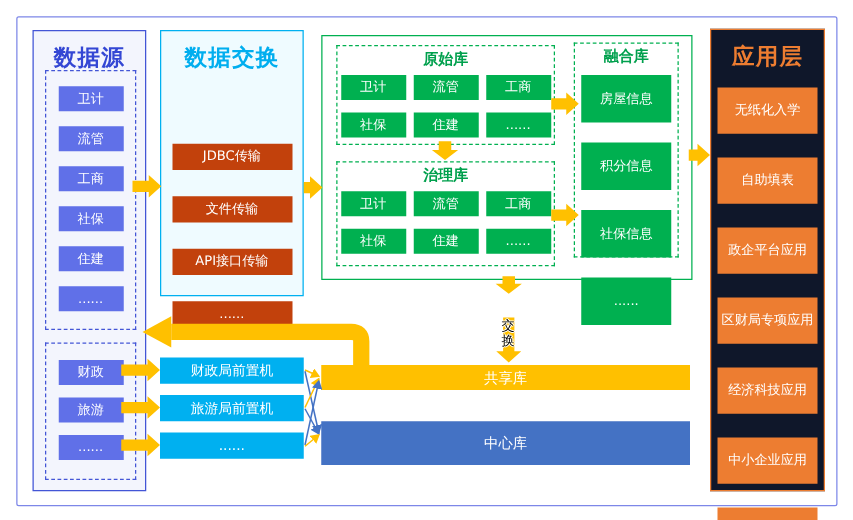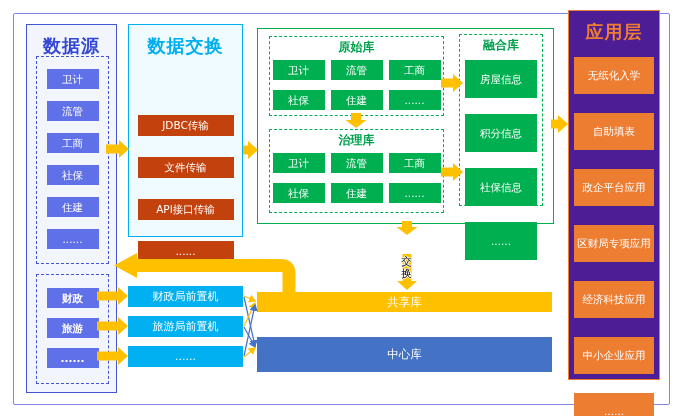--- a/index.html
+++ b/index.html
@@ -9,38 +9,38 @@
   .outer-frame{left:13px;top:13px;width:657px;height:392px;border:1.5px solid #7d87e8;border-radius:2px;}
 
   
   .panel-title{text-align:center;font-weight:bold;font-size:18px;letter-spacing:1px;}
   .src-panel{left:26px;top:24px;width:91px;height:369px;border:1.3px solid #4355d6;background:#f3f5fd;}
   .src-panel .panel-title{color:#3447d4;margin-top:9px;}
   .src-dash{border:1px dashed #4355d6;}
   .src-dash-a{left:9px;top:31px;width:73px;height:208px;padding-top:12px;}
   .src-dash-b{left:9px;top:249px;width:73px;height:110px;padding-top:13px;}
   .dash-col{display:flex;flex-direction:column;align-items:center;}
-  .src-dash-a{gap:12px;} .src-dash-b{gap:10px;font-weight:bold;}
+  .src-dash-a{gap:12px;} .src-dash-b{gap:10px;}
 
   .exc-panel{left:128px;top:24px;width:115px;height:213px;border:1.3px solid #00b0f0;background:#effbff;
              display:flex;flex-direction:column;align-items:center;gap:31px;}
   .exc-panel .panel-title{color:#00aeef;margin-top:9px;}
   .exc-panel .node:first-of-type{margin-top:13px;}
   .exc-col{gap:21px;display:flex;flex-direction:column;align-items:center;margin-top:13px;}
 
   .grn-panel{left:257px;top:28px;width:297px;height:196px;border:1.4px solid #00b050;background:#fff;}
   .grn-dash{border:1px dashed #00b050;}
   .grn-title{color:#00a04d;font-weight:bold;font-size:12px;text-align:center;margin-top:2px;}
   .raw-box{left:11px;top:7px;width:175px;height:80px;}
   .gov-box{left:11px;top:100px;width:175px;height:84px;}
   .lib-grid{display:grid;grid-template-columns:repeat(3,52px);gap:10px 6px;justify-content:center;margin-top:4px;}
   .fus-box{left:201px;top:5px;width:84px;height:172px;display:flex;flex-direction:column;}
   .fus-col{display:flex;flex-direction:column;align-items:center;gap:16px;margin-top:6px;}
 
-  .app-panel{left:568px;top:10px;width:92px;height:370px;border:1.4px solid #ed7d31;background:#4c1d95;
+  .app-panel{left:568px;top:23px;width:92px;height:370px;border:1.4px solid #ed7d31;background:#0f172a;
              display:flex;flex-direction:column;align-items:center;}
   .app-panel .panel-title{color:#ed7d31;margin-top:9px;}
   .app-col{display:flex;flex-direction:column;gap:19px;margin-top:13px;}
 
   
   .node{display:flex;align-items:center;justify-content:center;color:#fff;font-size:10.5px;
         text-align:center;line-height:1.15;}
   .n-src{width:52px;height:20px;background:#6070e8;}
   .n-exc{width:96px;height:21px;background:#c2410c;}
   .n-grn{width:52px;height:20px;background:#00b050;}

